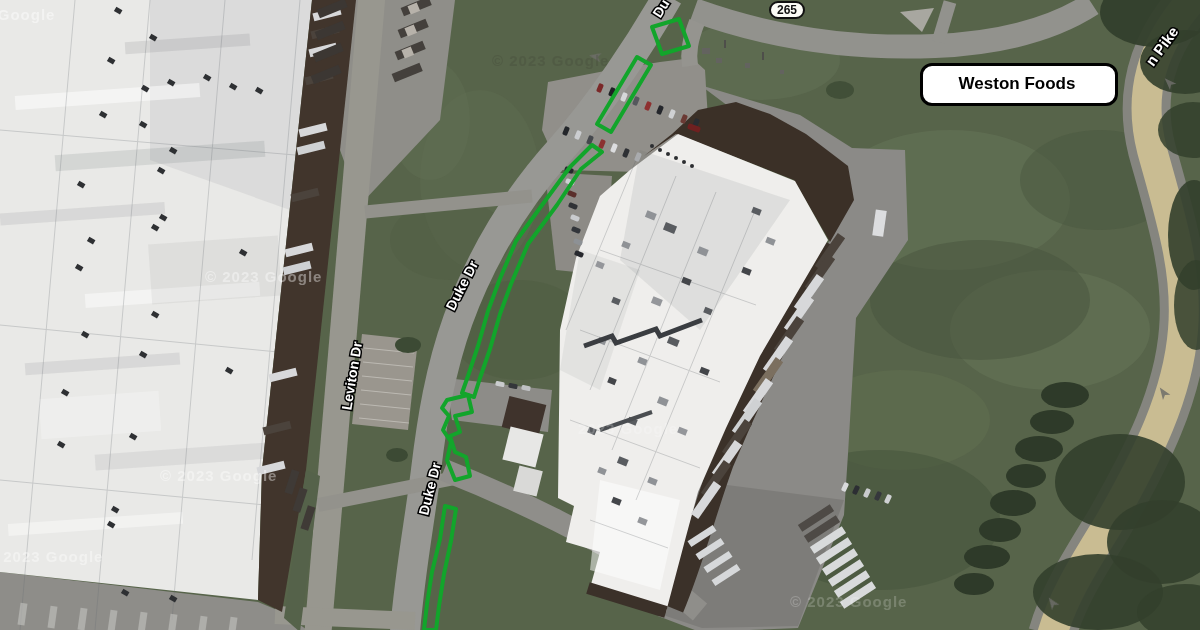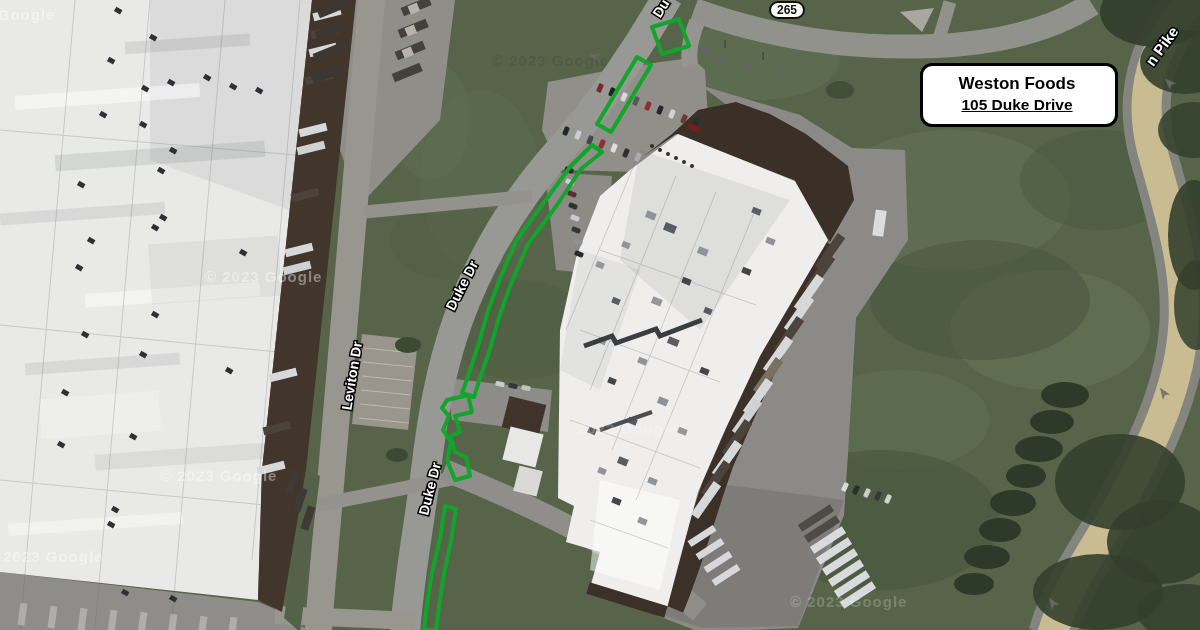--- a/index.html
+++ b/index.html
@@ -372,15 +372,14 @@
         <text transform="translate(1163,47) rotate(-54)" font-size="15" class="road-label">n Pike</text>
       </g>
 </svg>
 
   <div class="route-shield">
     <span>265</span>
   </div>
 
   <div class="info-box">
     <div class="title">Weston Foods</div>
-    <div class="addr">105 Duke Drive</div>
   </div>
 </div>
 
 </body></html>

